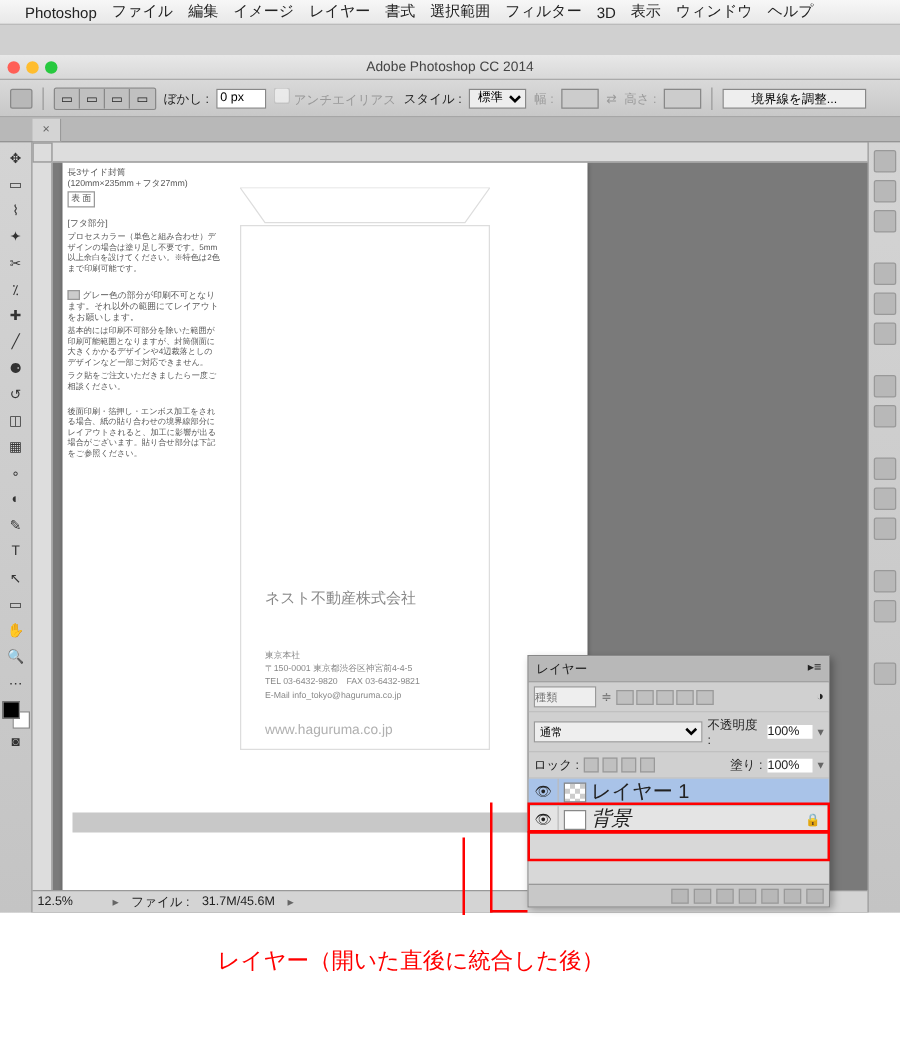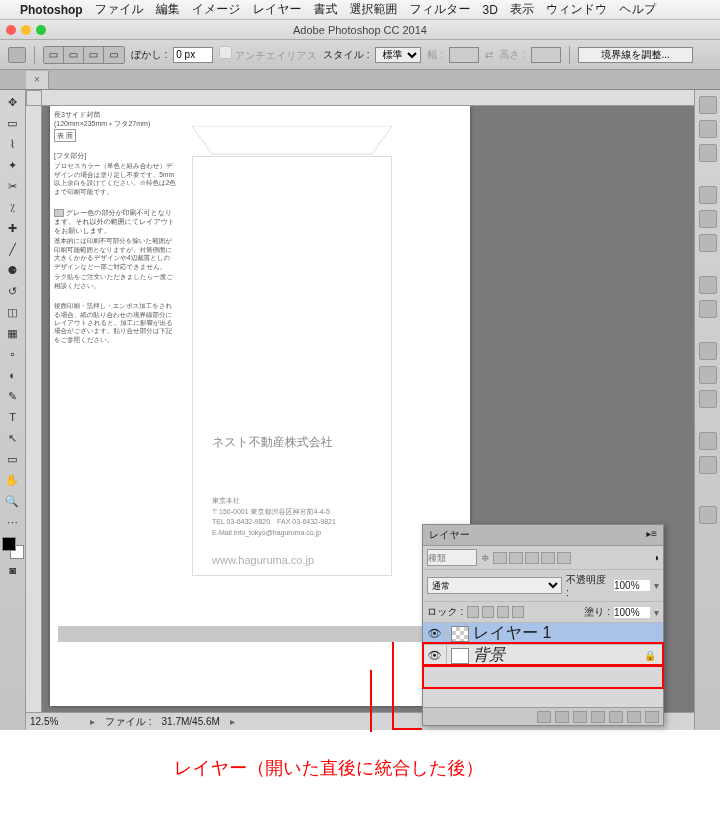--- a/index.html
+++ b/index.html
@@ -2,24 +2,24 @@
 <html><head>
 <meta charset="utf-8">
 <style>
 * { margin: 0; padding: 0; box-sizing: border-box; font-family: "Hiragino Kaku Gothic Pro", "Meiryo", sans-serif; }
 body { background: #fff; width: 720px; }
 .app { width: 720px; height: 730px; background: #d0d0d0; display: flex; flex-direction: column; font-size: 11px; color: #222; }
 
 
 .mac-menu { height: 20px; background: linear-gradient(#f7f7f7,#e8e8e8); display: flex; align-items: center; padding: 0 8px; gap: 12px; font-size: 12px; border-bottom: 1px solid #bbb; }
 .apple { font-size: 14px; }
-.mac-menu .bold { font-weight: 700; }
-
-
-.titlebar { height: 20px; background: linear-gradient(#e8e8e8,#d8d8d8); display: flex; align-items: center; justify-content: center; position: relative; border-bottom: 1px solid #aaa; font-size: 11px; color: #444; }
+.mac-menu .bold { font-weight: 400; }
+
+
+.titlebar { height: 20px; background: linear-gradient(#e8e8e8,#d8d8d8); display: flex; align-items: center; justify-content: center; position: relative; border-bottom: 1px solid #aaa; font-size: 11px; color: #444; margin-top: 24px; }
 .traffic { position: absolute; left: 6px; display: flex; gap: 5px; }
 .traffic span { width: 10px; height: 10px; border-radius: 50%; display: inline-block; }
 .tr-r { background: #ff5f56; } .tr-y { background: #ffbd2e; } .tr-g { background: #27c93f; }
 
 
 .options { height: 30px; background: linear-gradient(#d9d9d9,#c8c8c8); border-bottom: 1px solid #999; display: flex; align-items: center; padding: 0 8px; gap: 6px; font-size: 10px; }
 .opt-ico { width: 18px; height: 16px; background: #b8b8b8; border: 1px solid #888; border-radius: 2px; }
 .opt-group { display: flex; border: 1px solid #888; border-radius: 2px; overflow: hidden; }
 .opt-group span { width: 20px; height: 16px; background: #c0c0c0; border-right: 1px solid #888; display: flex; align-items: center; justify-content: center; }
 .opt-input { width: 40px; height: 16px; background: #fff; border: 1px solid #888; font-size: 10px; padding: 0 2px; }
@@ -51,21 +51,21 @@
 .artboard { position: absolute; left: 8px; top: 0; width: 420px; height: 600px; background: #fff; box-shadow: 0 0 4px rgba(0,0,0,0.4); }
 .info-panel { position: absolute; left: 0; top: 0; width: 130px; font-size: 7px; color: #555; padding: 4px; line-height: 1.3; }
 .info-panel .box { border: 1px solid #999; padding: 1px 2px; display: inline-block; margin: 1px 0; font-size: 7px; }
 .info-panel .swatch { width: 10px; height: 8px; background: #ccc; display: inline-block; border: 1px solid #999; vertical-align: middle; }
 .info-panel p { margin: 2px 0; font-size: 6.5px; }
 .envelope { position: absolute; left: 142px; top: 20px; width: 200px; height: 482px; }
 .envelope-body { position: absolute; left: 0; top: 30px; width: 200px; height: 420px; border: 1px solid #ddd; }
 .env-flap { position: absolute; left: 0; top: 0; width: 200px; height: 30px; }
 .env-flap svg { width: 100%; height: 100%; }
 .env-text { position: absolute; left: 10%; width: 80%; font-size: 9px; color: #888; }
-.env-company { top: 308px; font-size: 12px; text-align: left; }
+.env-company { top: 320px; font-size: 12px; text-align: left; }
 .env-addr { top: 370px; font-size: 7px; line-height: 1.5; }
 .env-url { top: 428px; font-size: 11px; color: #b0b0b0; }
 .mm-label { position: absolute; right: 24px; top: 500px; font-size: 7px; color: #666; }
 .gray-strip { position: absolute; left: 8px; top: 520px; width: 420px; height: 16px; background: #c8c8c8; }
 
 .statusbar { height: 18px; background: #d4d4d4; border-top: 1px solid #999; display: flex; align-items: center; font-size: 10px; padding: 0 4px; gap: 10px; }
 .statusbar .zoom { width: 50px; }
 .statusbar .arrow { color: #666; }
 
 

